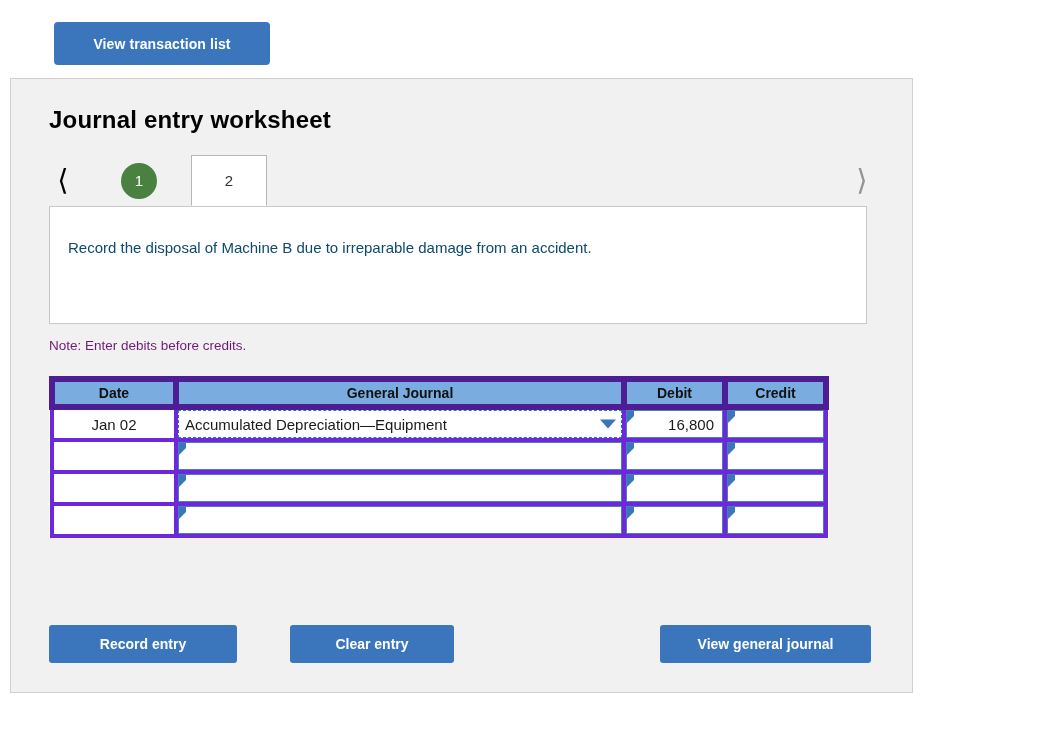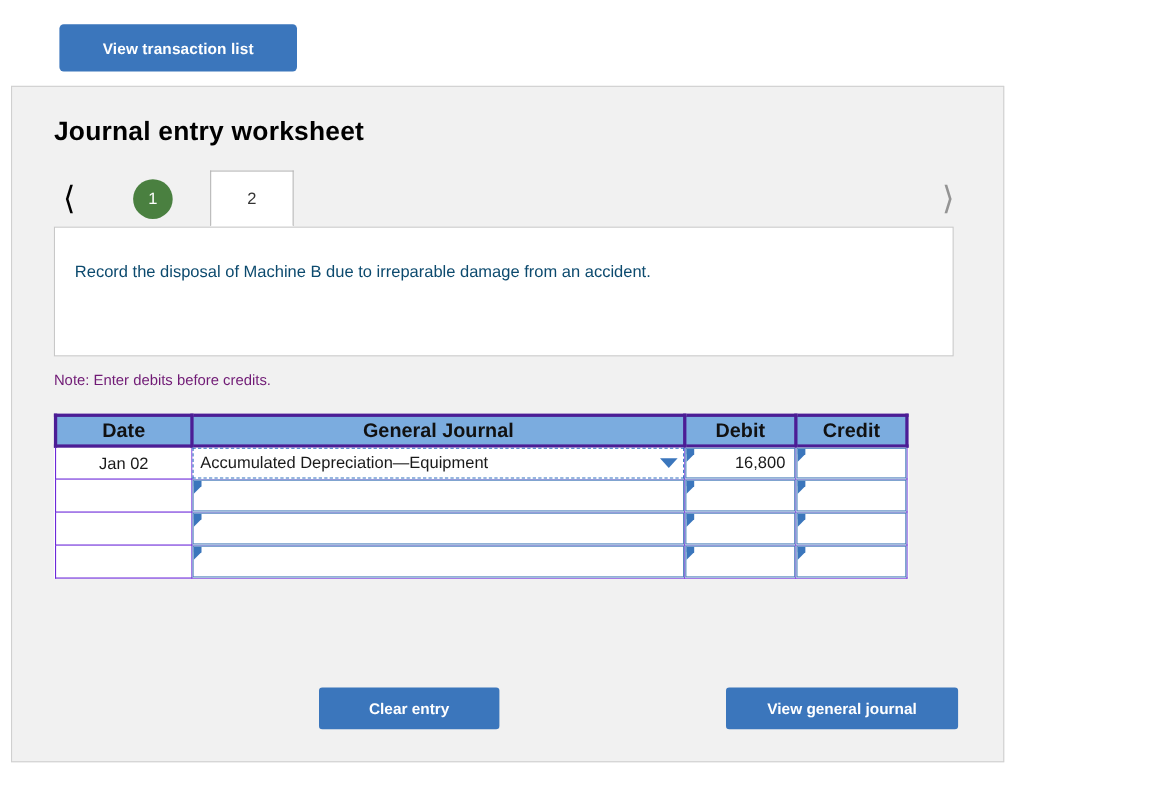--- a/index.html
+++ b/index.html
@@ -139,29 +139,29 @@
     position: absolute;
     left: 38px;
     top: 297px;
     width: 774px;
     border-collapse: collapse;
     table-layout: fixed;
     background: #ffffff;
   }
   .journal-table th {
     background: #7bacdf;
-    border: 3px solid #4c1d95;
+    border: 6px solid #4c1d95;
     height: 28px;
-    font-size: 18px;
+    font-size: 14px;
     font-weight: bold;
     color: #111111;
     padding: 0;
   }
   .journal-table td {
-    border: 1px solid #6d28d9;
+    border: 4px solid #6d28d9;
     height: 30px;
     padding: 0;
     vertical-align: middle;
   }
   .col-date  { width: 124px; }
   .col-gj    { width: 448px; }
   .col-debit { width: 101px; }
   .col-credit{ width: 101px; }
 
   .cell-date {
@@ -366,16 +366,17 @@
           <td class="cell-input">
             <div class="input-shell">
               <span class="corner-marker"></span>
               <span class="input-text num"></span>
             </div>
           </td>
         </tr>
       </tbody>
   </table>
 
+  <button class="action-btn btn-record">Record entry</button>
   <button class="action-btn btn-clear">Clear entry</button>
   <button class="action-btn btn-viewgj">View general journal</button>
 
 </div>
 
 </body></html>

